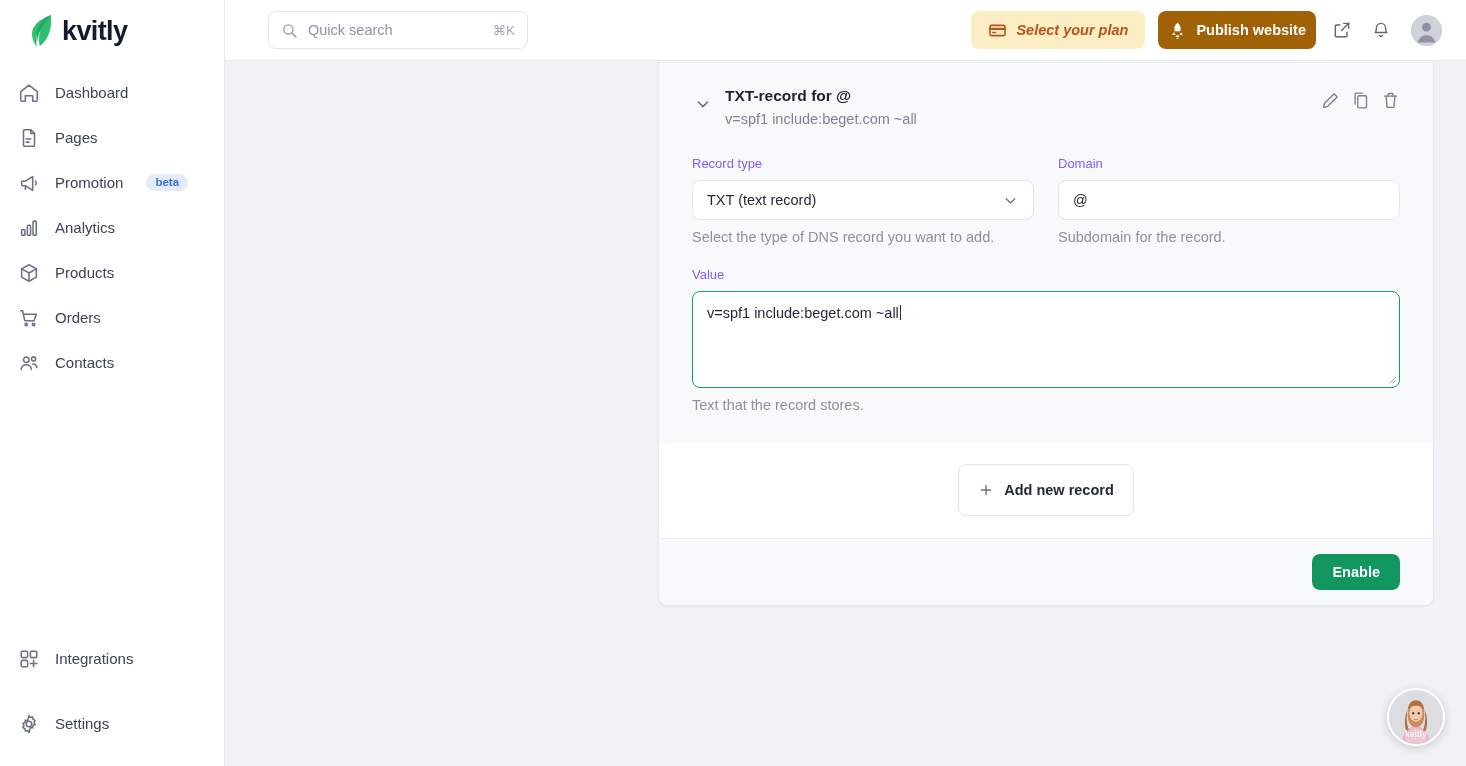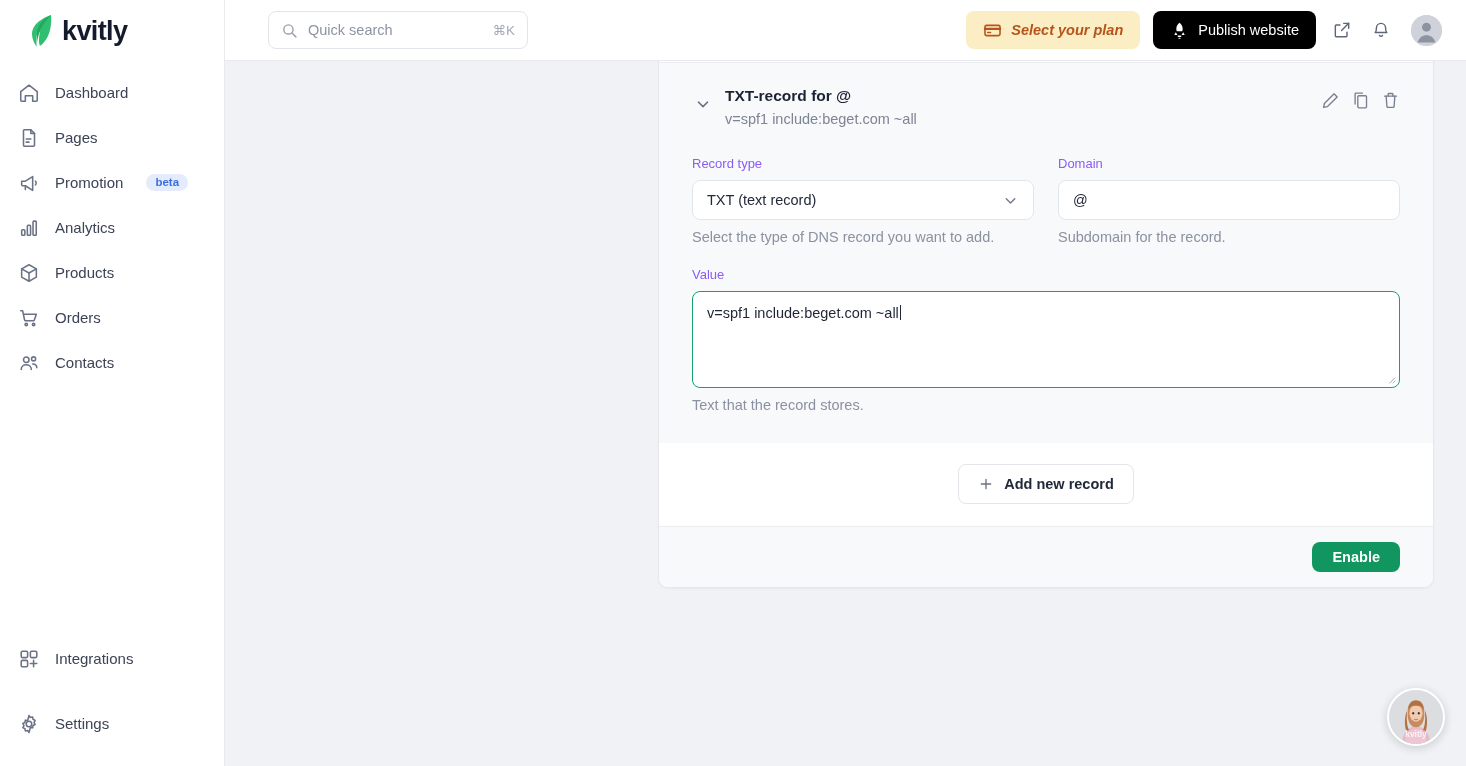--- a/index.html
+++ b/index.html
@@ -68,23 +68,23 @@
   .btn-plan {
     display: flex; align-items: center; gap: 9px;
     background: #fceec4; color: #b6541a;
     border: none; border-radius: 8px; height: 38px; padding: 0 17px;
     font-size: 14.5px; font-weight: 600; cursor: pointer;
     font-family: inherit;
     font-style: italic;
   }
   .btn-publish {
     display: flex; align-items: center; gap: 9px;
-    background: #000000; color: #ffffff;
-    border: none; border-radius: 8px; height: 38px; padding: 0 17px;
-    font-size: 14.5px; font-weight: 400; cursor: pointer;
+    background: #a16207; color: #ffffff;
+    border: none; border-radius: 8px; height: 38px; padding: 0 10px;
+    font-size: 14.5px; font-weight: 700; cursor: pointer;
     font-family: inherit;
   }
   .icon-btn {
     width: 26px; height: 26px; display: flex; align-items: center;
     justify-content: center; color: #5f6676; cursor: pointer;
     background: none; border: none; padding: 0;
   }
   .avatar {
     width: 31px; height: 31px; border-radius: 50%;
     background: #cfd2da; display: flex; align-items: center;
@@ -164,34 +164,34 @@
     position: absolute; right: 3px; bottom: 3px;
     width: 9px; height: 9px; color: #9aa1b0;
   }
 
   .addrow {
     background: #ffffff; padding: 21px 0 22px;
     display: flex; justify-content: center;
   }
   .btn-add {
     display: flex; align-items: center; gap: 10px;
-    height: 40px; padding: 0 19px;
+    height: 52px; padding: 0 19px;
     background: #ffffff; border: 1px solid #e2e5ea; border-radius: 8px;
     font-size: 14.5px; font-weight: 600; color: #222a3a;
     cursor: pointer; font-family: inherit;
   }
   .plus-icon { width: 16px; height: 16px; color: #6b7285; }
 
   .card-footer {
     background: #f8f9fb; border-top: 1px solid #ebedf1;
     padding: 15px 33px; display: flex; justify-content: flex-end;
   }
   .btn-enable {
     background: #12965f; color: #fff; border: none; border-radius: 8px;
-    height: 30px; padding: 0 20px; font-size: 14.5px; font-weight: 600;
+    height: 36px; padding: 0 20px; font-size: 14.5px; font-weight: 600;
     cursor: pointer; font-family: inherit;
   }
 
   
   .chat-widget {
     position: absolute; right: 21px; bottom: 20px;
     width: 58px; height: 58px; border-radius: 50%;
     background: #e3e4e6; cursor: pointer; overflow: hidden;
     box-shadow: 0 2px 10px rgba(16,24,40,0.18);
     border: 2px solid #ffffff;

